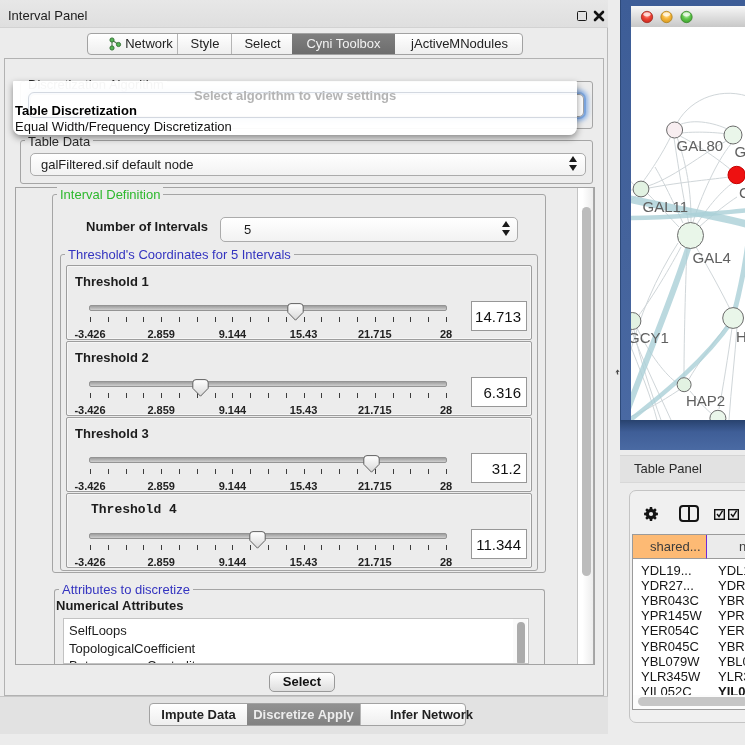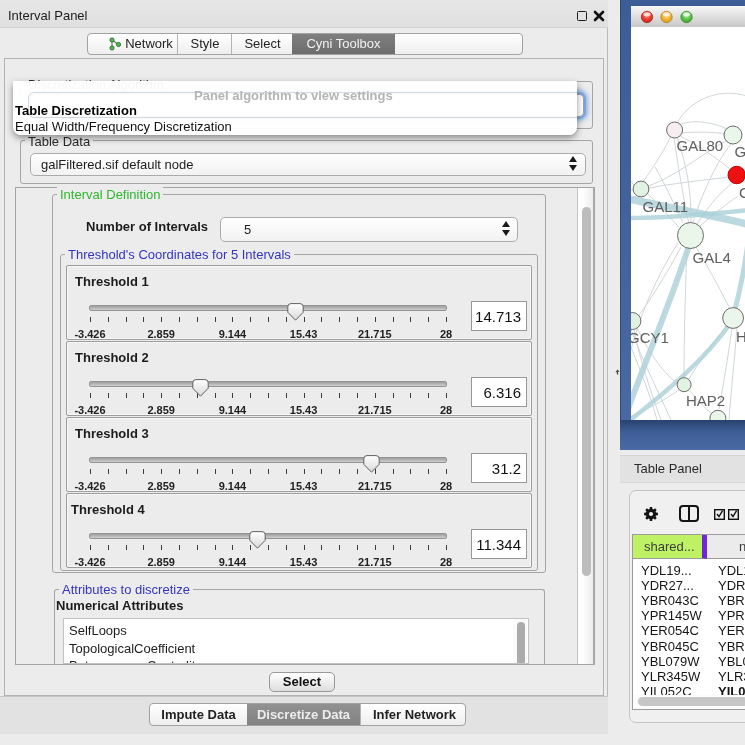--- a/index.html
+++ b/index.html
@@ -40,20 +40,21 @@
     <svg width="14" height="14" viewBox="0 0 14 14" style="margin-right:3px;">
       <path d="M4 3 L4 11 M4 3 L10.5 7.5" stroke="#567d56" stroke-width="1.1" fill="none"></path>
       <circle cx="4" cy="3" r="2.1" fill="#55b555" stroke="#2f6b2f" stroke-width="0.9"></circle>
       <circle cx="4" cy="11" r="2.1" fill="#55b555" stroke="#2f6b2f" stroke-width="0.9"></circle>
       <circle cx="10.5" cy="7.5" r="2.1" fill="#55b555" stroke="#2f6b2f" stroke-width="0.9"></circle>
     </svg>
     Network</div>
   <div class="seg" style="left:89px;width:54px;border-left:1px solid #b5b5b5;">Style</div>
   <div class="seg" style="left:143px;width:61px;border-left:1px solid #b5b5b5;">Select</div>
   <div class="seg" style="left:204px;width:103px;background:linear-gradient(180deg,#7f7f7f,#6d6d6d);color:#f2f2f2;">Cyni Toolbox</div>
+  <div class="seg" style="left:307px;width:129px;">jActiveMNodules</div>
 </div>
 
 <div class="a" style="left:4px;top:58px;width:600px;height:638px;background:#ececec;border:1px solid #b2b2b2;box-sizing:border-box;"></div>
 
 <div class="group" style="left:20px;top:81px;width:571px;height:46px;"></div>
 <div class="glabel" style="left:25px;top:77px;color:#2a2a2a;">Discretization Algorithm</div>
 <div class="a" style="left:28px;top:92px;width:558px;height:27px;border-radius:7px;background:#fff;border:2.5px solid #7ba4dc;box-sizing:border-box;box-shadow:0 0 4px 1.5px rgba(110,160,230,0.75),inset 0 0 0 1px #9f9f9f;"></div>
 
 <div class="group" style="left:20px;top:140px;width:571px;height:42px;"></div>
 <div class="glabel" style="left:25px;top:134px;color:#2a2a2a;">Table Data</div>
@@ -199,21 +200,21 @@
         <defs>
           <linearGradient id="tg2" x1="0" y1="0" x2="0" y2="1">
             <stop offset="0" stop-color="#ffffff"></stop>
             <stop offset="1" stop-color="#d8d8d8"></stop>
           </linearGradient>
         </defs>
       </svg>
       <div class="vbox" style="left:404px;top:35px;">31.2</div>
     </div>
     <div class="thpanel" style="left:66px;top:493px;width:466px;height:75px;box-sizing:border-box;">
-      <div class="a t13 bold" style="left:4px;top:8px;">Threshold 4</div>
+      <div class="a t13 bold" style="left:24px;top:8px;font-family:Liberation Mono, monospace;">Threshold 4</div>
       <div class="track" style="left:22px;top:38.5px;width:356px;"></div>
       <div class="tick" style="left:23.0px;top:50.5px;"></div>
       <div class="tick" style="left:40.8px;top:50.5px;"></div>
       <div class="tick" style="left:58.6px;top:50.5px;"></div>
       <div class="tick" style="left:76.4px;top:50.5px;"></div>
       <div class="tick" style="left:94.2px;top:50.5px;"></div>
       <div class="tick" style="left:112.0px;top:50.5px;"></div>
       <div class="tick" style="left:129.8px;top:50.5px;"></div>
       <div class="tick" style="left:147.6px;top:50.5px;"></div>
       <div class="tick" style="left:165.4px;top:50.5px;"></div>
@@ -257,22 +258,22 @@
   <div class="t13" style="position:absolute;left:5px;top:39px;">BetweennessCentrality</div>
   <div style="position:absolute;right:1px;top:0;width:14px;height:46px;background:#fafafa;"></div>
   <div style="position:absolute;right:3px;top:3px;width:8px;height:43px;background:#ababab;border-radius:4px;"></div>
 </div>
 
 <div class="a" style="left:269px;top:672px;width:66px;height:20px;background:linear-gradient(180deg,#ffffff,#dedede);border:1px solid #999;border-radius:5px;box-sizing:border-box;text-align:center;font-size:13px;font-weight:bold;line-height:18px;color:#111;">Select</div>
 
 <div class="a" style="left:0px;top:696px;width:608px;height:37px;background:#e2e2e2;border-top:1px solid #c6c6c6;"></div>
 <div class="a" id="bottabs" style="left:149px;top:703px;width:317px;height:23px;border:1px solid #a2a2a2;border-radius:4px;background:linear-gradient(180deg,#ffffff,#eeeeee);box-sizing:border-box;font-weight:bold;">
   <div class="seg" style="left:0;width:97px;">Impute Data</div>
-  <div class="seg" style="left:97px;width:113px;background:linear-gradient(180deg,#919191,#828282);color:#ededed;">Discretize Data</div>
-  <div class="seg" style="left:210px;width:107px;border-left:1px solid #b5b5b5;">Infer Network</div>
+  <div class="seg" style="left:97px;width:113px;background:linear-gradient(180deg,#919191,#828282);color:#ededed;">Discretize Apply</div>
+  <div class="seg" style="left:210px;width:107px;border-left:1px solid #b5b5b5;padding-left:17px;">Infer Network</div>
 </div>
 
 <svg class="a" style="left:615px;top:369px;" width="5" height="7" viewBox="0 0 5 7">
     <path d="M0.4 3.4 L2.4 0.6 L4.6 2.6 L3 2.9 L3.3 5.4 L2 5.6 L1.6 3.1 Z" fill="#4a4a4a"></path>
   </svg>
 
 <div class="a" style="left:620px;top:0;width:125px;height:450px;background:linear-gradient(180deg,#3d5d97 0%,#44639c 55%,#4a6aa4 100%);border-left:1px solid #2e4a7a;box-sizing:border-box;"></div>
 <div class="a" style="left:620px;top:420px;width:125px;height:30px;background:linear-gradient(180deg,#28426e 0%,#3f5e97 40%,#4a6aa3 100%);"></div>
 
 <div class="a" style="left:631px;top:6px;width:114px;height:21px;background:linear-gradient(180deg,#f7f7f7,#c8c8c8);border-bottom:1px solid #8f8f8f;"></div>
@@ -379,21 +380,21 @@
 <div class="a" style="left:679px;top:505px;width:20px;height:17px;border:2.2px solid #141414;border-radius:4px;box-sizing:border-box;"></div>
 <div class="a" style="left:688px;top:506px;width:2.2px;height:15px;background:#141414;"></div>
 <svg class="a" style="left:714px;top:509px;" width="26" height="11" viewBox="0 0 26 11">
   <rect x="0.7" y="0.7" width="9.6" height="9.6" fill="none" stroke="#111" stroke-width="1.4"></rect>
   <path d="M3 5 L5 7.5 L8.6 1.6" stroke="#111" stroke-width="1.4" fill="none"></path>
   <rect x="14.7" y="0.7" width="9.6" height="9.6" fill="none" stroke="#111" stroke-width="1.4"></rect>
   <path d="M17 5 L19 7.5 L22.6 1.6" stroke="#111" stroke-width="1.4" fill="none"></path>
 </svg>
 
 <div class="a" style="left:632px;top:534px;width:113px;height:161px;background:#fff;border:1px solid #9b9b9b;border-right:none;overflow:hidden;">
-  <div style="position:absolute;left:0;top:0;width:74px;height:24px;background:#bef264;border-right:5px solid #6d28d9;border-bottom:1px solid #9b9b9b;box-sizing:border-box;font-size:13px;color:#3c3c3c;line-height:23px;padding-left:11px;">shared...</div>
+  <div style="position:absolute;left:0;top:0;width:74px;height:24px;background:#fdba74;border-right:1px solid #6d28d9;border-bottom:1px solid #9b9b9b;box-sizing:border-box;font-size:13px;color:#3c3c3c;line-height:23px;padding-left:17px;">shared...</div>
   <div style="position:absolute;left:74px;top:0;width:60px;height:24px;background:#ebebeb;border-bottom:1px solid #9b9b9b;box-sizing:border-box;font-size:13px;color:#3c3c3c;line-height:23px;padding-left:32px;">n</div>
   <div id="tbody" style="position:absolute;left:0;top:24px;font-size:13px;color:#161616;">
       <div style="position:absolute;left:8px;top:3.5px;">YDL19...</div>
       <div style="position:absolute;left:85px;top:3.5px;">YDL1</div>
       <div style="position:absolute;left:8px;top:18.7px;">YDR27...</div>
       <div style="position:absolute;left:85px;top:18.7px;">YDR2</div>
       <div style="position:absolute;left:8px;top:33.9px;">YBR043C</div>
       <div style="position:absolute;left:85px;top:33.9px;">YBR0</div>
       <div style="position:absolute;left:8px;top:49.099999999999994px;">YPR145W</div>
       <div style="position:absolute;left:85px;top:49.099999999999994px;">YPR1</div>
@@ -407,15 +408,15 @@
       <div style="position:absolute;left:85px;top:109.89999999999999px;">YLR3</div>
       <div style="position:absolute;left:8px;top:125.1px;">YIL052C</div>
       <div style="position:absolute;left:85px;top:125.1px;font-weight:bold;">YIL0</div>
     </div>
 </div>
 <div class="a" style="left:632px;top:695px;width:113px;height:14px;background:#fcfcfc;border:1px solid #9b9b9b;border-right:none;border-top:none;"></div>
 <div class="a" style="left:638px;top:697px;width:110px;height:9px;background:#c6c6c6;border-radius:4.5px;"></div>
 
 <div class="a" style="left:13px;top:81px;width:564px;height:54px;background:rgba(255,255,255,0.955);border-radius:1px 1px 8px 8px;box-shadow:0 3px 7px rgba(0,0,0,0.42);"></div>
 <div class="a" style="left:28px;top:92px;width:556px;height:26px;border:1px solid rgba(150,160,175,0.38);border-radius:6px;box-sizing:border-box;"></div>
-<div class="a t13 bold" style="left:194px;top:88px;color:#b4b4b4;">Panel algorithm to view settings</div>
+<div class="a t13 bold" style="left:194px;top:88px;color:#b4b4b4;">Select algorithm to view settings</div>
 <div class="a t13 bold" style="left:15px;top:103px;color:#000;">Table Discretization</div>
 <div class="a t13" style="left:15px;top:119px;color:#111;">Equal Width/Frequency Discretization</div>
 
 </body></html>

